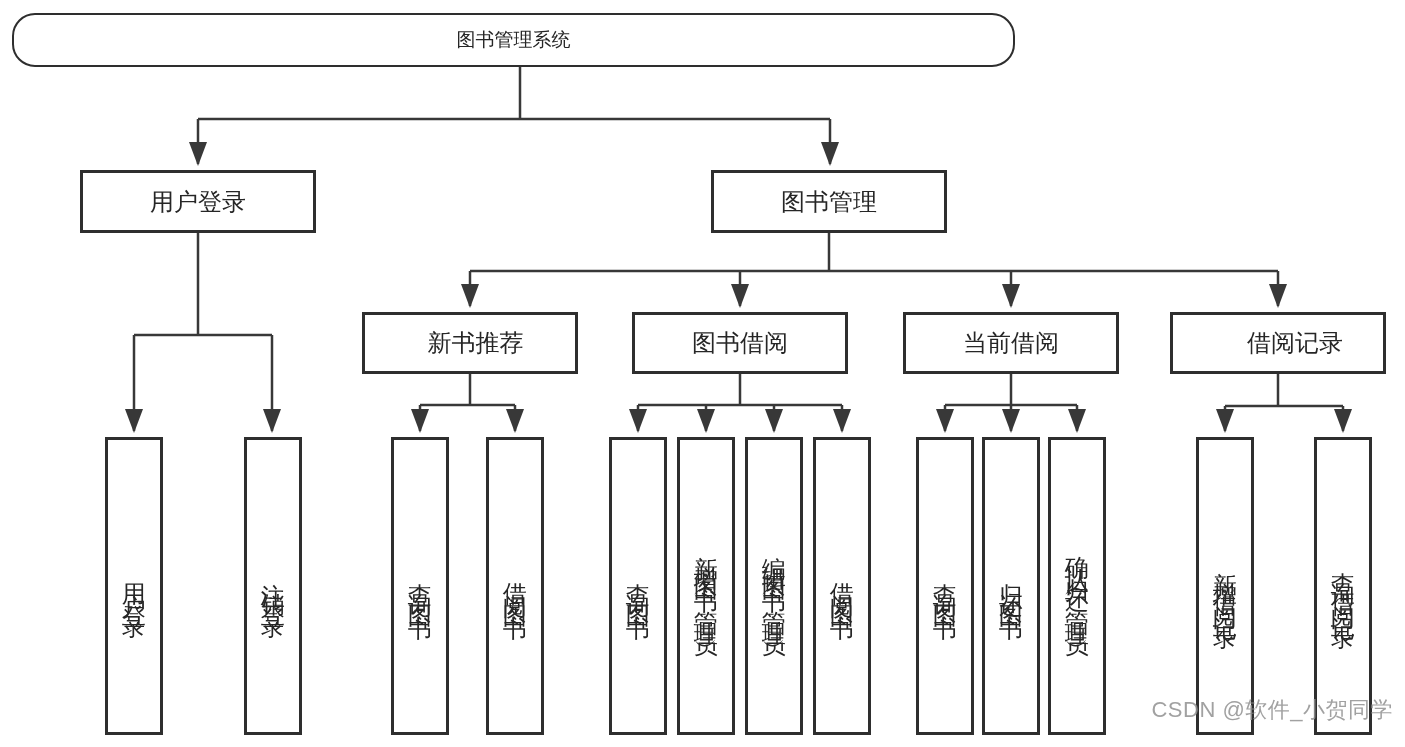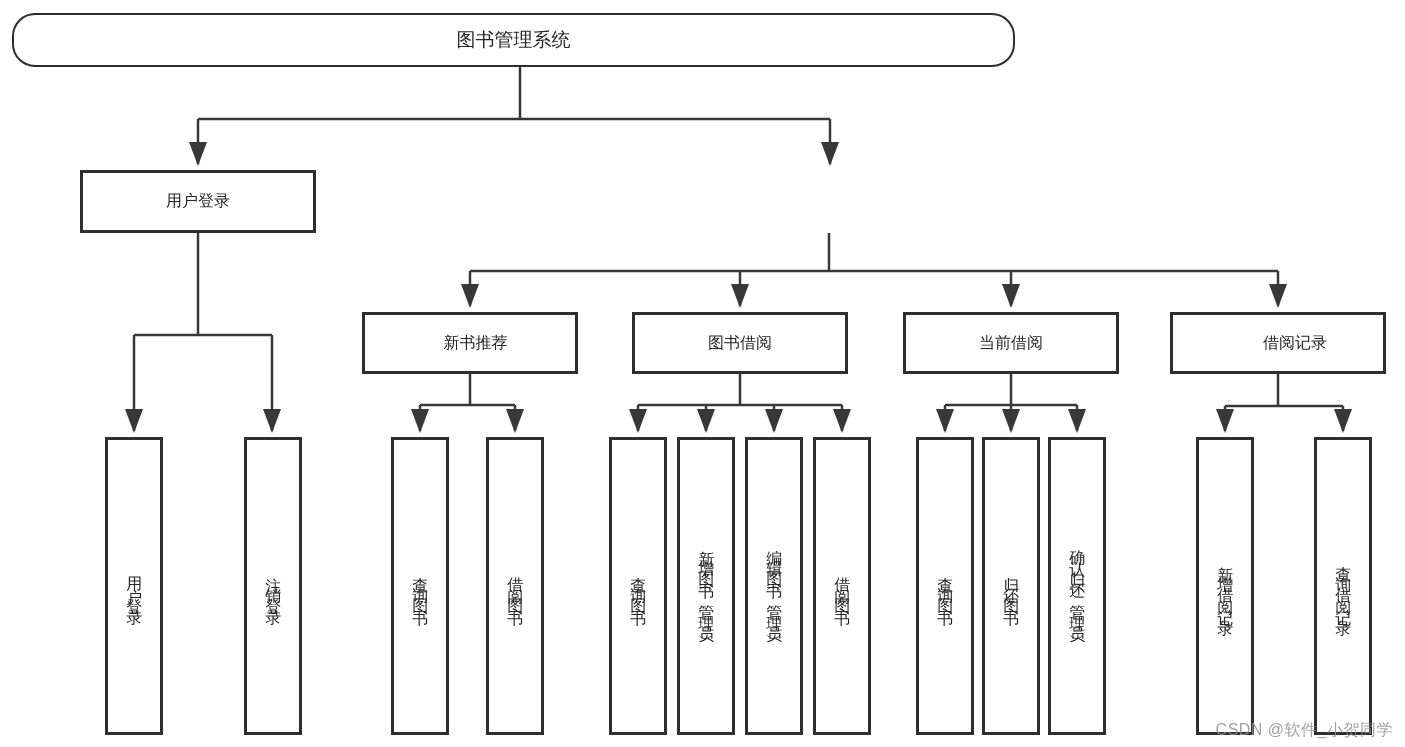--- a/index.html
+++ b/index.html
@@ -28,42 +28,42 @@
   }
   .node {
     position: absolute;
     box-sizing: border-box;
     background: #ffffff;
     border: 3px solid #2e2e2e;
     color: #262626;
     display: flex;
     align-items: center;
     justify-content: center;
-    font-size: 16px;
+    font-size: 24px;
     z-index: 2;
     text-align: center;
     white-space: nowrap;
   }
   .node.root {
     border-width: 2px;
     font-size: 19px;
   }
   .vlabel {
     writing-mode: vertical-rl;
     text-orientation: mixed;
     display: inline-block;
     letter-spacing: 11px;
     line-height: 1.15;
     white-space: nowrap;
   }
   .watermark {
     position: absolute;
     right: 12px;
-    bottom: 6px;
-    font-size: 16px;
+    bottom: 22px;
+    font-size: 22px;
     color: rgba(145, 145, 145, 0.85);
     letter-spacing: 0.5px;
     z-index: 5;
     white-space: nowrap;
   }
 </style>
 </head>
 <body>
 
 <div class="stage">
@@ -108,20 +108,23 @@
     <line class="wire" x1="1225" y1="406" x2="1225" y2="431" marker-end="url(#arr)"></line>
     <line class="wire" x1="1343" y1="406" x2="1343" y2="431" marker-end="url(#arr)"></line>
   </svg>
 
   <div class="node root" style="left:12px; top:13px; width:1003px; height:54px;border-radius:23px;">
     <span>图书管理系统</span>
   </div>
 
   <div class="node" style="left:80px; top:170px; width:236px; height:63px;">
     <span>用户登录</span>
+  </div>
+  <div class="node" style="left:711px; top:170px; width:236px; height:63px;">
+    <span>图书管理</span>
   </div>
 
   <div class="node" style="left:362px; top:312px; width:216px; height:62px;padding-left:11px;">
     <span>新书推荐</span>
   </div>
   <div class="node" style="left:903px; top:312px; width:216px; height:62px;">
     <span>当前借阅</span>
   </div>
   <div class="node" style="left:632px; top:312px; width:216px; height:62px;">
     <span>图书借阅</span>

